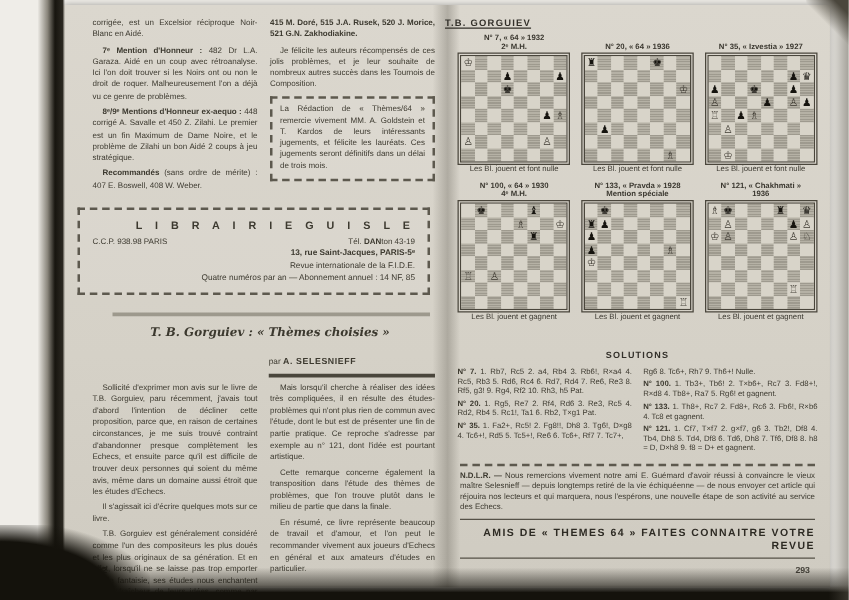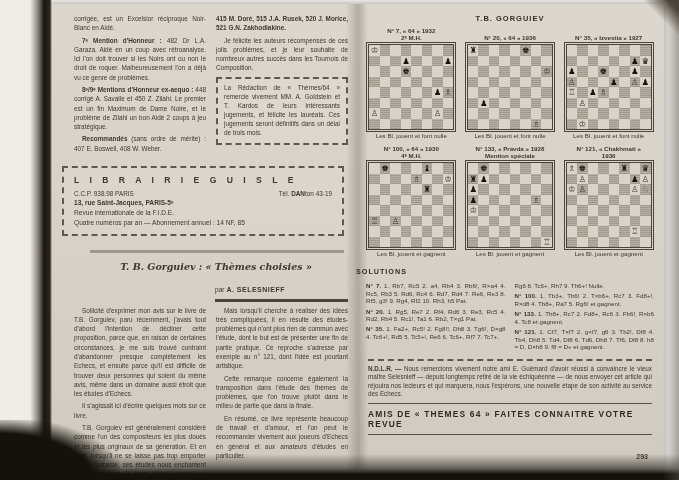--- a/index.html
+++ b/index.html
@@ -36,59 +36,59 @@
   p{margin:0 0 3px 0;}
   .justify{text-align:justify;}
   .ind{text-indent:8px;}
   b{font-weight:bold;}
 
   
   .top-cols{display:flex;gap:10px;padding:10px 4px 0 24px;}
   .col{width:133px;font-size:6.4px;line-height:1.45;}
   .fancy-box{border:2px dashed #5d594e;padding:5px 6px;background:rgba(255,255,255,.08);}
   .redaction{margin-top:4px;font-size:6.4px;line-height:1.4;}
-  .librairie{margin:10px 8px 0 12px;text-align:left;font-size:6.6px;line-height:1.5;padding:6px 10px;}
+  .librairie{margin:10px 8px 0 12px;text-align:right;font-size:6.6px;line-height:1.5;padding:6px 10px;}
   .lib-title{font-weight:bold;letter-spacing:4px;font-size:8.6px;margin-bottom:2px;}
   .lib-row{display:flex;justify-content:space-between;font-size:6.4px;}
   .gray-rule{height:3px;background:#9d998d;margin:14px 8px 0 40px;}
   .biblio{font-family:"DejaVu Serif", serif;font-style:italic;font-weight:bold;
     font-size:10.5px;margin:10px 0 0 24px;letter-spacing:.5px;}
   .book-title{font-family:"DejaVu Serif", serif;font-style:italic;font-weight:bold;
     font-size:9.5px;text-align:center;margin:8px 0 0 30px;}
   .byline-wrap{width:133px;margin:6px 4px 0 auto;text-align:left;}
   .byline{font-size:6.6px;}
   .byline b{font-size:7px;letter-spacing:.5px;}
   .byline-rule{height:2.5px;background:#4a463c;margin-top:3px;}
   .body-cols{display:flex;gap:10px;padding:4px 4px 0 24px;}
   .pagenum{position:absolute;bottom:10px;font-size:7px;font-weight:bold;color:#45423a;}
   .pagenum.pl{left:24px;}
   .pagenum.pr{right:16px;}
 
   
-  .gorguiev{font-size:7.5px;font-weight:bold;letter-spacing:1px;text-align:center;margin:10px 0 4px 0;color:#33302a;}
+  .gorguiev{font-size:7.5px;font-weight:bold;letter-spacing:1px;text-align:left;margin:10px 0 4px 0;color:#33302a;text-decoration:underline;}
   .diagram-grid{display:grid;grid-template-columns:repeat(3,1fr);gap:0 8px;padding:0 10px;}
   .diagram{margin:0 0 6px 0;text-align:center;}
   .cap{font-size:6.2px;font-weight:bold;line-height:1.25;height:15px;display:flex;flex-direction:column;justify-content:flex-end;color:#3a372f;}
   .board{width:84px;height:84px;margin:2px auto 0 auto;border:1px solid #4a463c;outline:1px solid #4a463c;outline-offset:1px;
     display:grid;grid-template-columns:repeat(8,1fr);grid-template-rows:repeat(8,1fr);background:#d8d4c9;}
   .cell{font-size:8.5px;line-height:10.5px;text-align:center;overflow:hidden;}
   .cell.dark{background:#b5b1a5;background-image:repeating-linear-gradient(0deg,rgba(90,86,76,.25) 0 1px,rgba(0,0,0,0) 1px 2px);}
   .cell.light{background:#d8d4c9;}
   .cell.wp{color:#3f3b33;}
   .cell.bp{color:#16140f;}
   .stip{font-size:6.2px;margin-top:2px;color:#3a372f;}
-  .solutions-h{font-size:7.2px;font-weight:bold;text-align:left;letter-spacing:1px;margin:4px 0 6px 0;color:#33302a;}
+  .solutions-h{font-size:7.2px;font-weight:bold;text-align:center;letter-spacing:1px;margin:16px 0 6px 0;color:#33302a;}
   .sol-cols{display:flex;gap:9px;padding:0 10px;}
   .sol-col{width:140px;font-size:6.2px;line-height:1.24;}
   .sol-col p{margin:0 0 2.5px 0;text-align:justify;}
   .dashed-rule{border-top:2px dashed #5d594e;margin:5px 12px 4px 12px;}
   .ndlr{font-size:6.3px;line-height:1.35;padding:0 12px;text-align:justify;}
   .banner-wrap{margin:4px 12px 0 12px;}
   .banner-rule{height:1px;background:#555147;}
-  .banner{font-size:8.4px;font-weight:bold;letter-spacing:1.2px;text-align:left;padding:5px 0;color:#2e2b24;}
+  .banner{font-size:8.4px;font-weight:bold;letter-spacing:1.2px;text-align:right;padding:5px 0;color:#2e2b24;}
 </style>
 </head>
 <body>
 
 <div class="shadow-left"></div>
 <div class="shadow-bottom"></div>
 <div class="shadow-corner-bl"></div>
 <div class="shadow-corner-tr"></div>
 <div class="shadow-right"></div>
 

